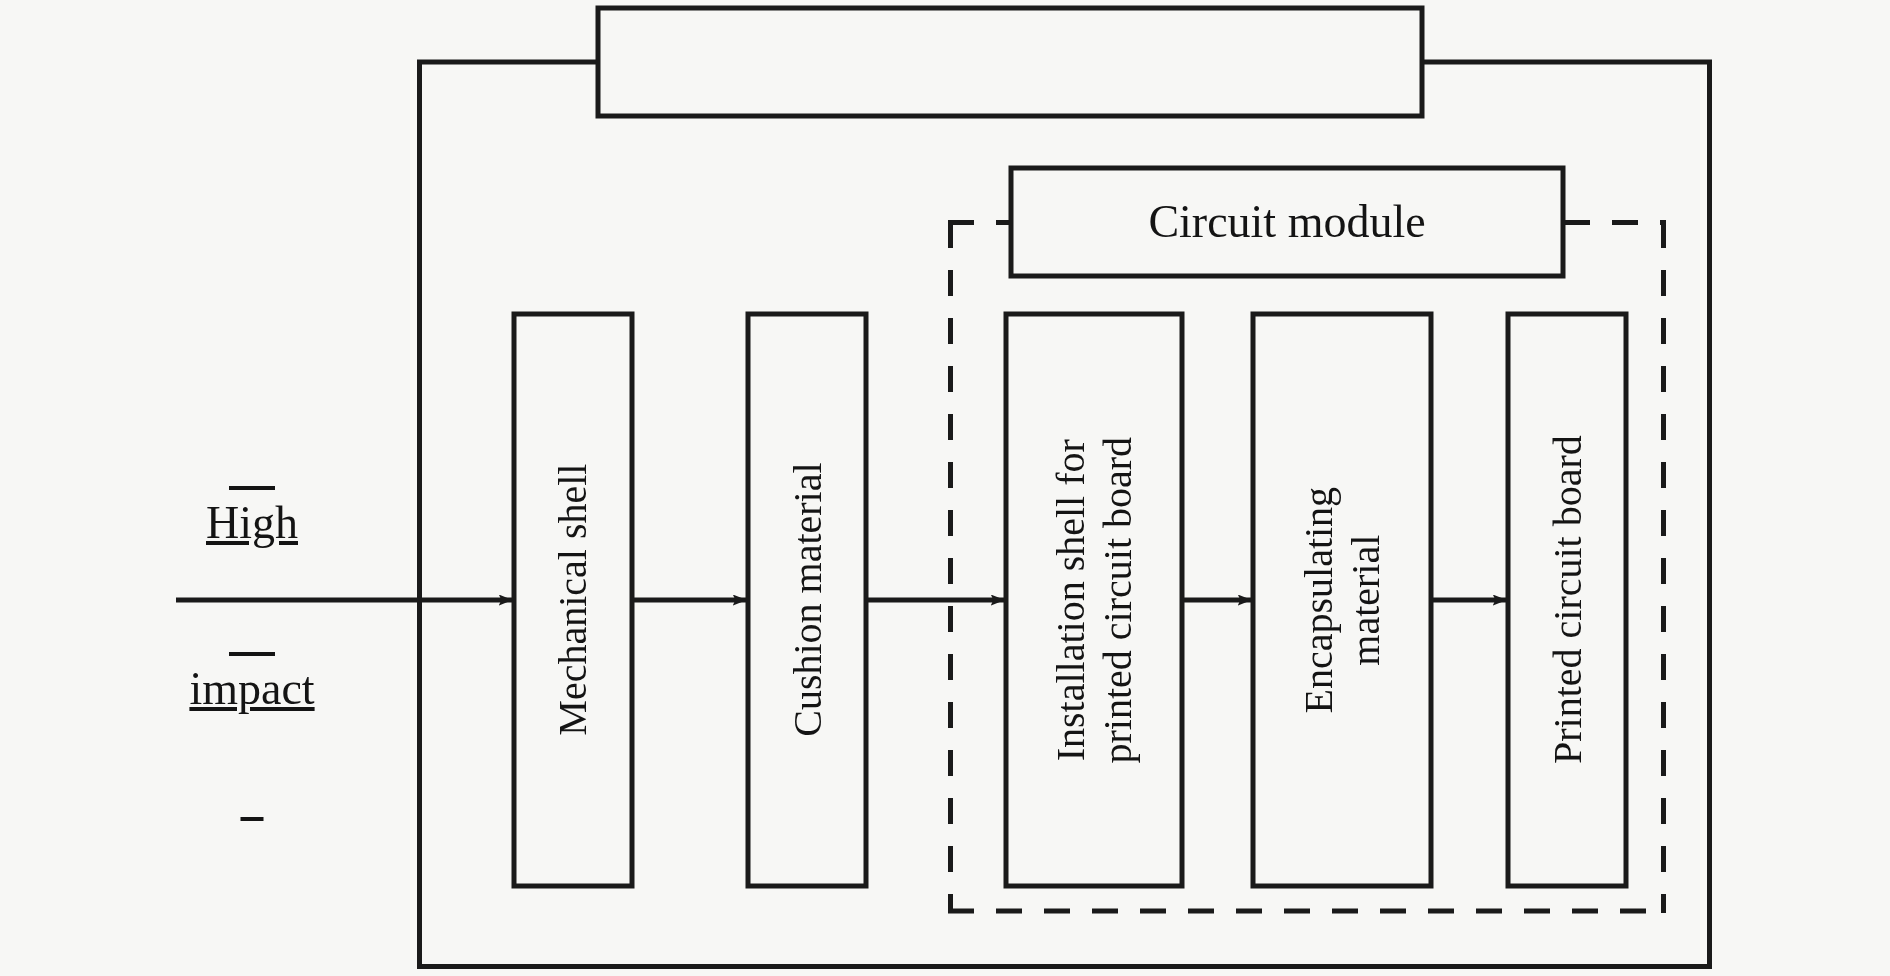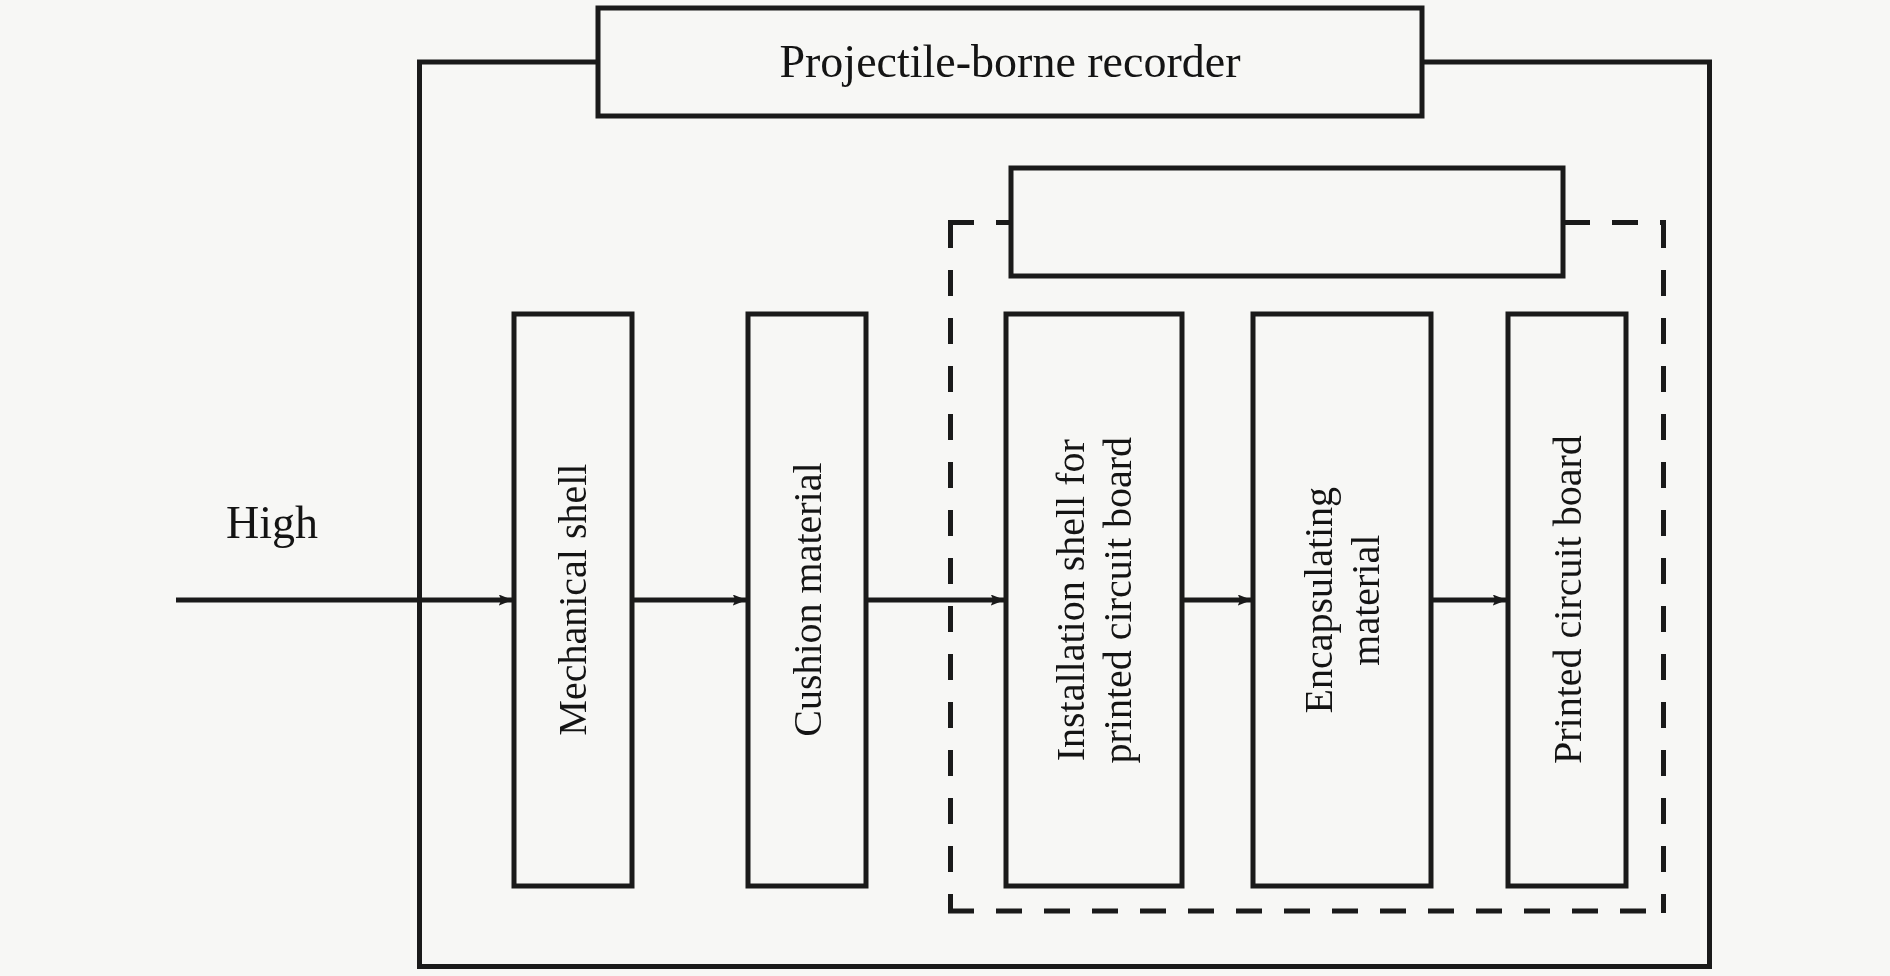--- a/index.html
+++ b/index.html
@@ -120,27 +120,28 @@
 
     <g>
       <line x1="176" y1="600" x2="512" y2="600" stroke="#1a1a1a" stroke-width="5" marker-end="url(#arrowhead)"></line>
       <line x1="634" y1="600" x2="746" y2="600" stroke="#1a1a1a" stroke-width="5" marker-end="url(#arrowhead)"></line>
       <line x1="868" y1="600" x2="1004" y2="600" stroke="#1a1a1a" stroke-width="5" marker-end="url(#arrowhead)"></line>
       <line x1="1184" y1="600" x2="1251" y2="600" stroke="#1a1a1a" stroke-width="5" marker-end="url(#arrowhead)"></line>
       <line x1="1433" y1="600" x2="1506" y2="600" stroke="#1a1a1a" stroke-width="5" marker-end="url(#arrowhead)"></line>
     </g>
   </svg>
 
-  <div class="lbl lbl-h" style="left:598px; top:8px; width:824px; height:108px;">
-    <span>Projectile-borne recorder</span>
+
+  <div class="lbl lbl-h" style="left:1011px; top:168px; width:552px; height:108px;">
+    <span>Circuit module</span>
   </div>
 
-
-  <div class="lbl" id="source-label" style="left:152px; top:385px; width:240px; height:200px;">
+  <div class="lbl" id="source-label" style="left:132px; top:385px; width:240px; height:200px;text-decoration:underline;">
     <div>High</div>
+    <div>impact</div>
   </div>
 
   <div class="lbl lbl-v" style="left:514px; top:314px; width:118px; height:572px;">
     <span class="rot">
       <span class="line">Mechanical shell</span>
     </span>
   </div>
 
   <div class="lbl lbl-v" style="left:748px; top:314px; width:118px; height:572px;">
     <span class="rot">

